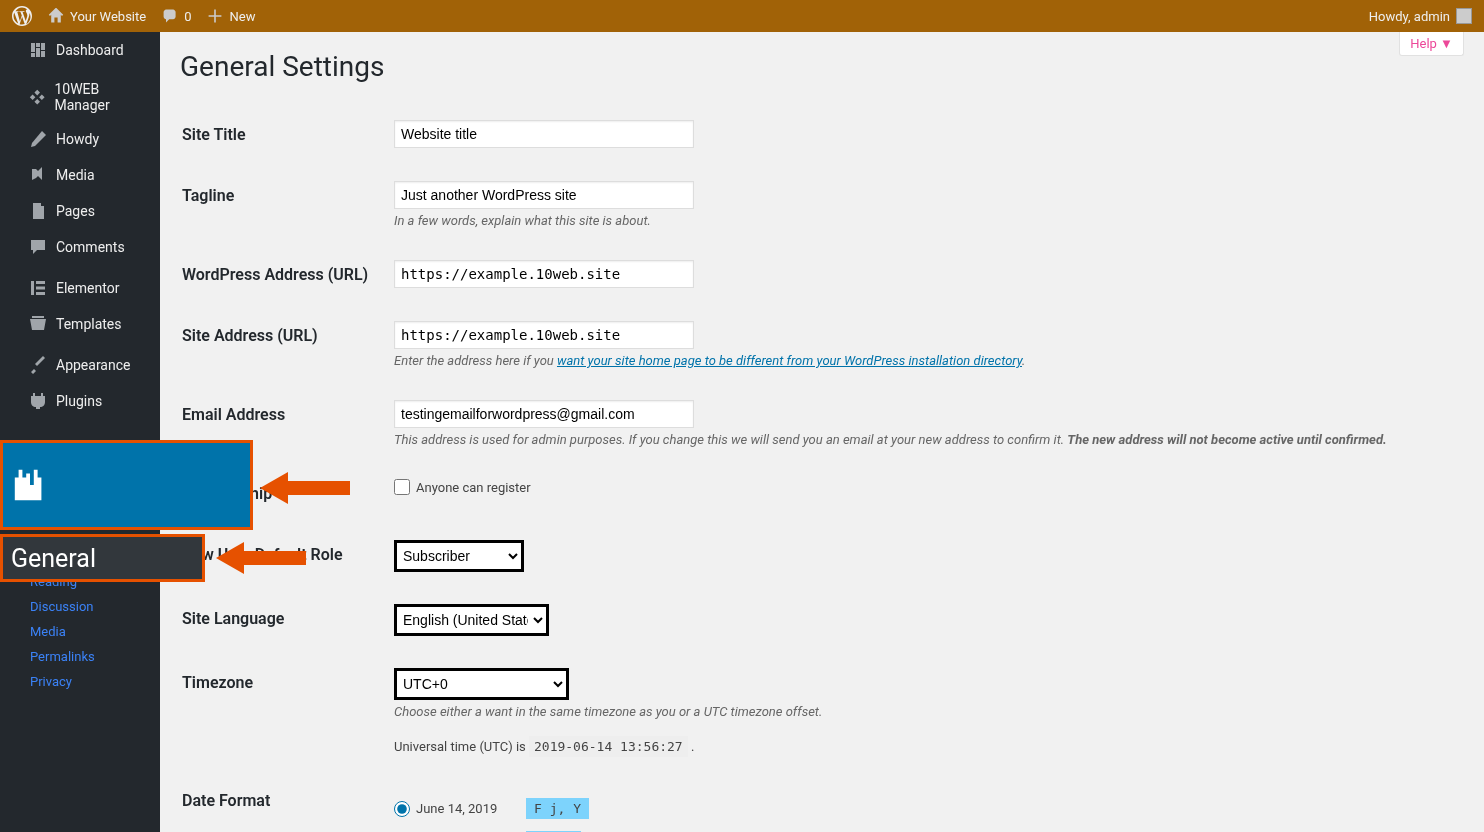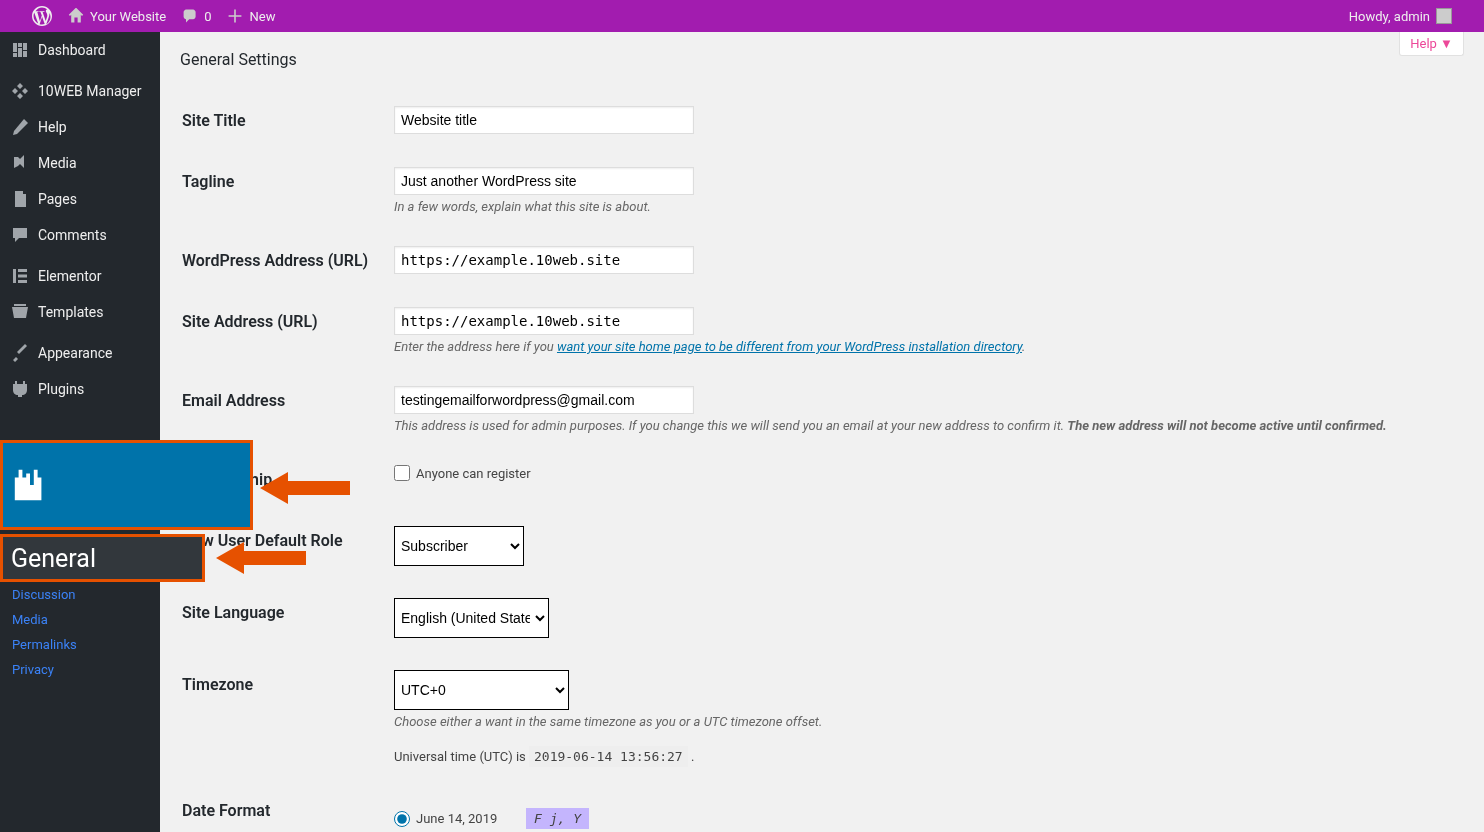--- a/index.html
+++ b/index.html
@@ -1,41 +1,41 @@
 <!DOCTYPE html>
 <html><head>
 <meta charset="utf-8">
 <style>
 *{margin:0;padding:0;box-sizing:border-box;}
 body{font-family:-apple-system,BlinkMacSystemFont,"Segoe UI",Roboto,Oxygen-Sans,Ubuntu,Cantarell,"Helvetica Neue",sans-serif;font-size:13px;color:#444;background:#f1f1f1;}
-#adminbar{position:fixed;top:0;left:0;right:0;height:32px;background:#a21caf;color:#eee;display:flex;align-items:center;padding:0 24px;z-index:100;font-size:13px;}
+#adminbar{position:fixed;top:0;left:0;right:0;height:32px;background:#a16207;color:#eee;display:flex;align-items:center;padding:0 4px;z-index:100;font-size:13px;}
 #adminbar .ab-item{display:flex;align-items:center;gap:6px;padding:0 8px;height:32px;color:#eee;cursor:pointer;}
 #adminbar .ab-right{margin-left:auto;display:flex;align-items:center;}
 #adminbar .avatar{width:16px;height:16px;background:#ccc;border:1px solid #999;}
 #adminmenu{position:fixed;top:32px;left:0;bottom:0;width:160px;background:#23282d;color:#eee;z-index:50;overflow:visible;}
 #adminmenu ul{list-style:none;}
 #adminmenu li{padding:0;}
-#adminmenu a{display:flex;align-items:center;gap:8px;padding:8px 10px;color:#eee;text-decoration:none;font-size:14px;}
+#adminmenu a{display:flex;align-items:center;gap:8px;padding:8px 10px;color:#eee;text-decoration:none;font-size:14px;margin-left:18px;}
 #adminmenu .sep{height:5px;}
 #adminmenu .submenu a{padding:5px 12px;font-size:13px;color:#3b82f6;}
 #adminmenu .wp-icon{width:20px;height:20px;display:inline-flex;align-items:center;justify-content:center;fill:#a0a5aa;color:#a0a5aa;}
 #content{margin-left:160px;margin-top:32px;padding:10px 20px 40px 20px;background:#f1f1f1;position:relative;min-height:calc(832px - 32px);}
-#content h1{font-size:16px;font-weight:400;color:#23282d;margin:8px 0 20px 0;}
+#content h1{font-size:28px;font-weight:400;color:#23282d;margin:8px 0 20px 0;}
 .form-table{width:100%;}
 .form-table tr{vertical-align:top;}
 .form-table th{text-align:left;padding:20px 10px 20px 0;width:200px;font-weight:600;font-size:16px;color:#23282d;}
 .form-table td{padding:15px 10px;}
 .form-table input[type=text],.form-table input[type=email],.form-table input[type=url]{width:300px;padding:4px 6px;border:1px solid #ddd;background:#fff;font-size:14px;box-shadow:inset 0 1px 2px rgba(0,0,0,.07);height:28px;}
-.form-table select{height:40px;border:1px solid #000000;background:#fff;font-size:14px;padding:2px;}
+.form-table select{height:32px;border:3px solid #000000;background:#fff;font-size:14px;padding:2px;}
 .form-table .description{font-style:italic;color:#666;font-size:13px;margin-top:4px;display:block;}
 .form-table .description a{color:#0073aa;text-decoration:underline;}
 .form-table label{display:flex;align-items:center;gap:6px;}
 .form-table .radio-row{display:flex;align-items:center;gap:12px;margin-bottom:8px;margin-top:12px;}
 .form-table code{background:#eee;padding:3px 5px;font-family:Consolas,Monaco,monospace;font-size:13px;}
-.format-code{background:#c4b5fd;padding:3px 8px;font-family:Consolas,Monaco,monospace;font-size:13px;display:inline-block;min-width:50px;text-align:center;font-style:italic;}
+.format-code{background:#7dd3fc;padding:3px 8px;font-family:Consolas,Monaco,monospace;font-size:13px;display:inline-block;min-width:50px;text-align:center;}
 #help-tab{position:absolute;top:0;right:20px;background:#fff;border:1px solid #e1e1e1;border-top:none;padding:4px 10px;font-size:13px;color:#ec4899;cursor:pointer;border-radius:0 0 3px 3px;}
 .callout-settings{position:absolute;top:408px;left:-160px;width:253px;height:90px;background:#0073aa;border:3px solid #e65100;display:flex;align-items:center;gap:20px;padding-left:8px;z-index:60;}
 .callout-settings .ico{width:38px;height:38px;fill:#fff;}
 .callout-settings .txt{color:#fff;font-size:38px;font-weight:300;}
 .callout-general{position:absolute;top:502px;left:-160px;width:205px;height:48px;background:#32373c;border:3px solid #e65100;display:flex;align-items:center;padding-left:8px;z-index:60;}
 .callout-general .txt{color:#fff;font-size:25px;font-weight:400;}
 .arrow{position:absolute;z-index:61;}
 .arrow svg{display:block;}
 input[type=checkbox],input[type=radio]{width:16px;height:16px;}
 input[type=radio]{accent-color:#0073aa;}
@@ -98,21 +98,21 @@
           <span>10WEB Manager</span>
         </a>
       </li>
   <li>
         <a>
           <span class="wp-icon">
             <svg viewBox="0 0 20 20" fill="currentColor">
               <path d="M14 2l4 4-11 11-4 1 1-4L14 2z"></path>
             </svg>
           </span>
-          <span>Help</span>
+          <span>Howdy</span>
         </a>
       </li>
   <li>
         <a>
           <span class="wp-icon">
             <svg viewBox="0 0 20 20" fill="currentColor">
               <path d="M4 15V4h4l2 2 4-4v13l-4-4-2 2z"></path>
             </svg>
           </span>
           <span>Media</span>

